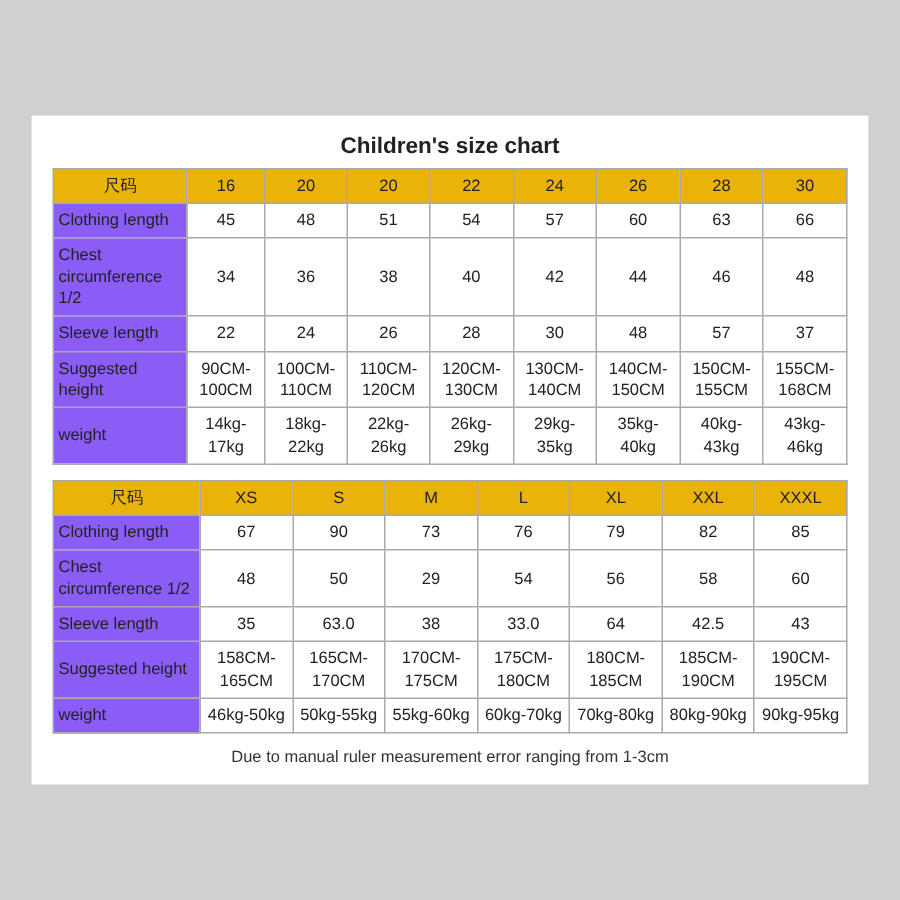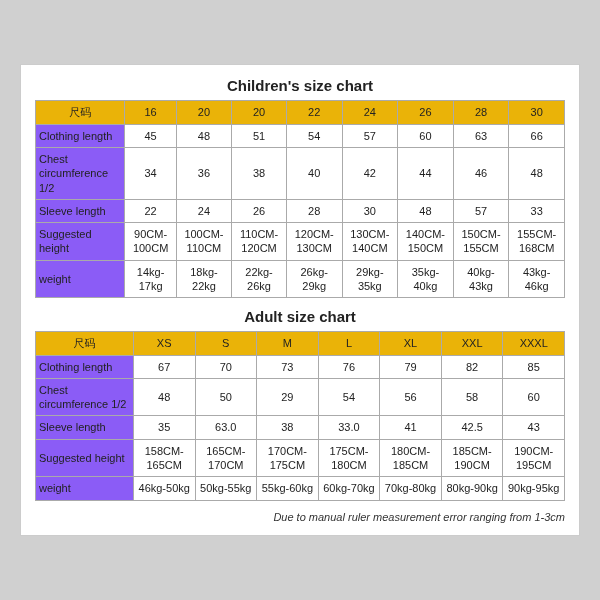--- a/index.html
+++ b/index.html
@@ -41,25 +41,24 @@
     thead th {
       background: #eab308;
       font-weight: normal;
     }
     tbody td:first-child {
       font-weight: normal;
       background: #8b5cf6;
       text-align: left;
     }
     .note {
-      text-align: right;
+      text-align: center;
       font-size: 11px;
       color: #333;
       margin-top: 2px;
-      font-style: italic;
     }
   </style>
 </head>
 <body>
 
 <div class="card">
 
   <div class="chart-title">Children's size chart</div>
   <table>
     <thead>
@@ -100,21 +99,21 @@
         </tr>
         <tr>
           <td>Sleeve length</td>
           <td>22</td>
           <td>24</td>
           <td>26</td>
           <td>28</td>
           <td>30</td>
           <td>48</td>
           <td>57</td>
-          <td>33</td>
+          <td>37</td>
         </tr>
         <tr>
           <td>Suggested height</td>
           <td>90CM-100CM</td>
           <td>100CM-110CM</td>
           <td>110CM-120CM</td>
           <td>120CM-130CM</td>
           <td>130CM-140CM</td>
           <td>140CM-150CM</td>
           <td>150CM-155CM</td>
@@ -127,39 +126,38 @@
           <td>22kg-26kg</td>
           <td>26kg-29kg</td>
           <td>29kg-35kg</td>
           <td>35kg-40kg</td>
           <td>40kg-43kg</td>
           <td>43kg-46kg</td>
         </tr>
       </tbody>
   </table>
 
-  <div class="chart-title">Adult size chart</div>
   <table>
     <thead>
       <tr id="adult-header-row">
           <th>尺码</th>
           <th>XS</th>
           <th>S</th>
           <th>M</th>
           <th>L</th>
           <th>XL</th>
           <th>XXL</th>
           <th>XXXL</th>
         </tr>
     </thead>
     <tbody id="adult-body">
         <tr>
           <td>Clothing length</td>
           <td>67</td>
-          <td>70</td>
+          <td>90</td>
           <td>73</td>
           <td>76</td>
           <td>79</td>
           <td>82</td>
           <td>85</td>
         </tr>
         <tr>
           <td>Chest circumference 1/2</td>
           <td>48</td>
           <td>50</td>
@@ -168,21 +166,21 @@
           <td>56</td>
           <td>58</td>
           <td>60</td>
         </tr>
         <tr>
           <td>Sleeve length</td>
           <td>35</td>
           <td>63.0</td>
           <td>38</td>
           <td>33.0</td>
-          <td>41</td>
+          <td>64</td>
           <td>42.5</td>
           <td>43</td>
         </tr>
         <tr>
           <td>Suggested height</td>
           <td>158CM-165CM</td>
           <td>165CM-170CM</td>
           <td>170CM-175CM</td>
           <td>175CM-180CM</td>
           <td>180CM-185CM</td>

